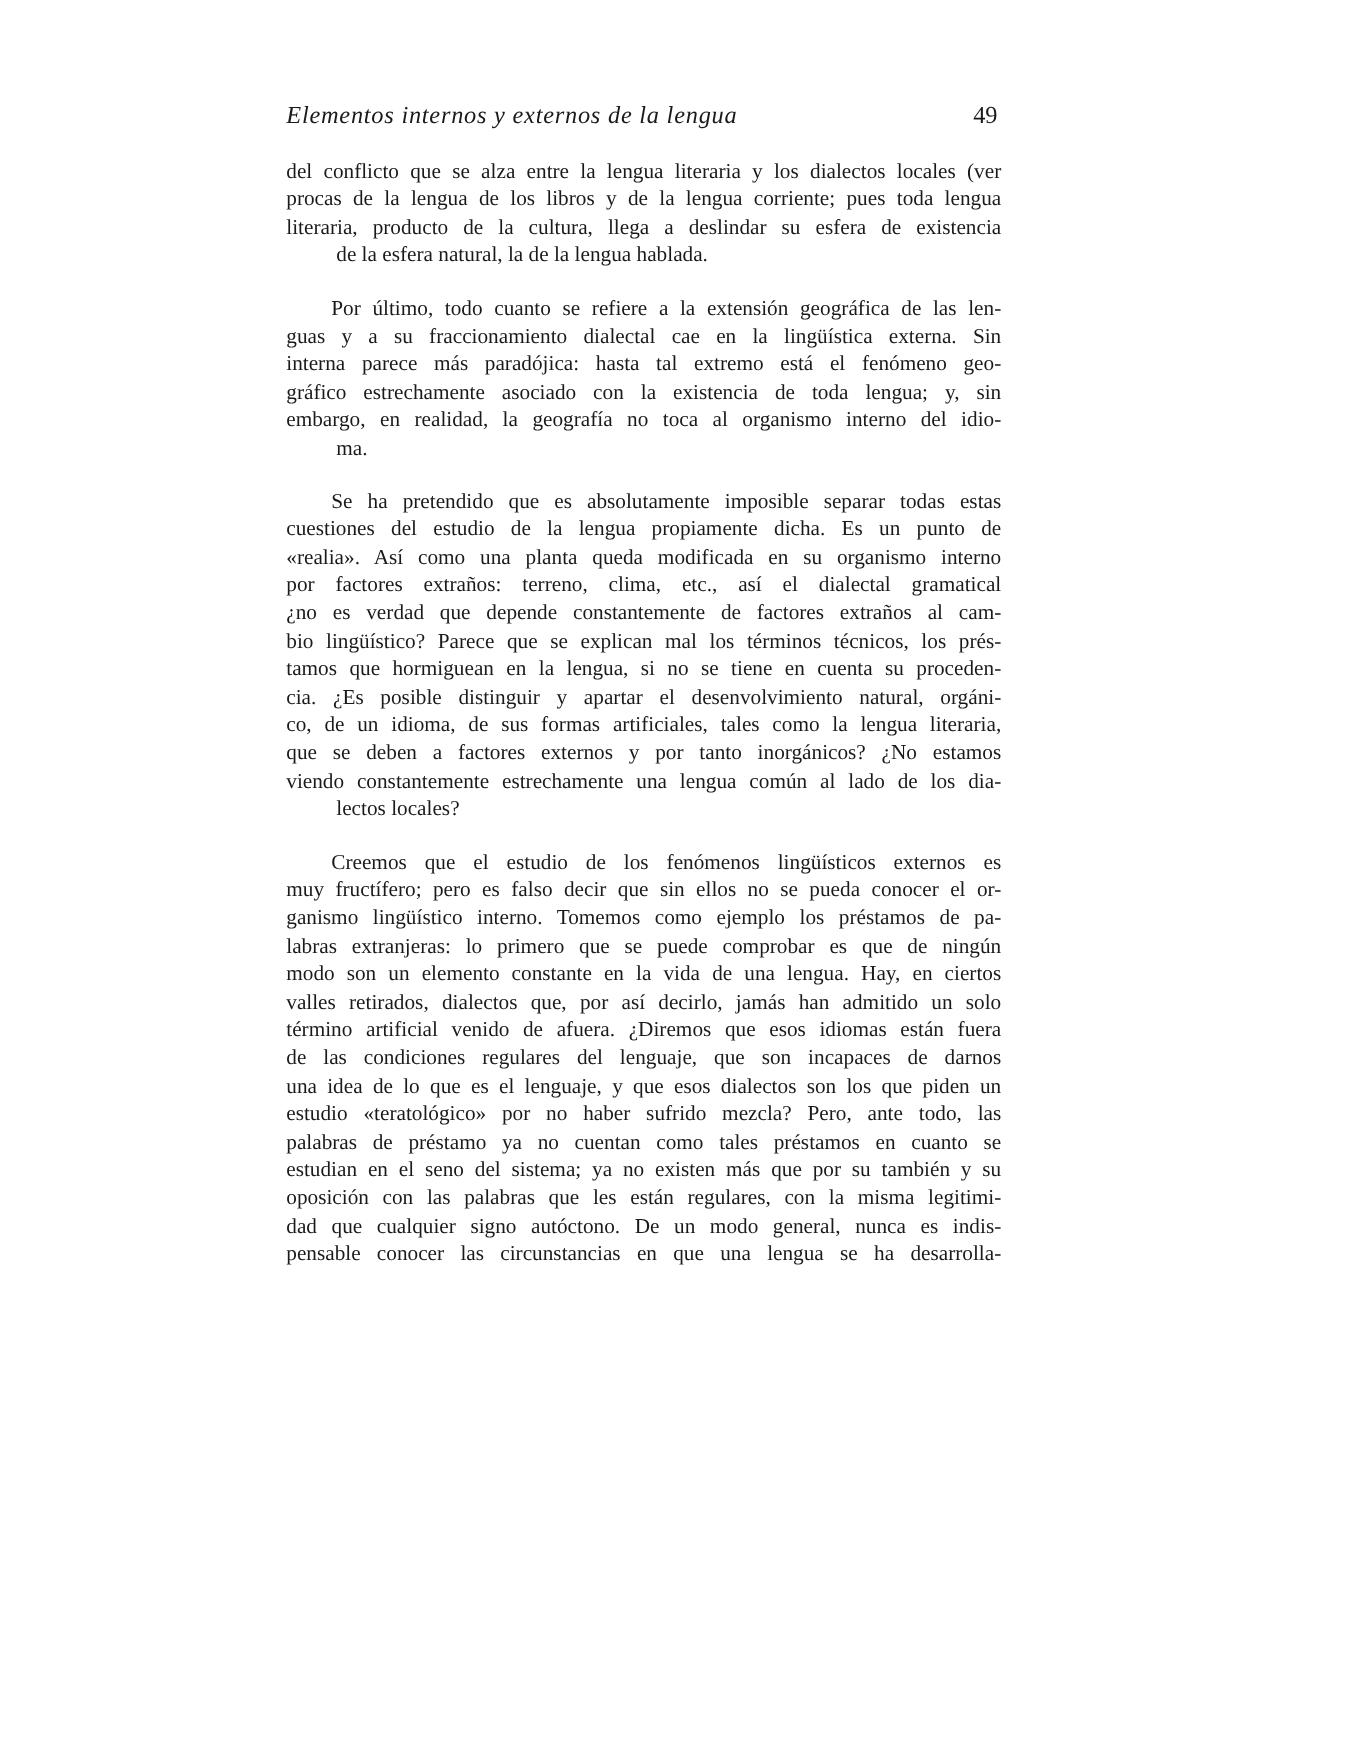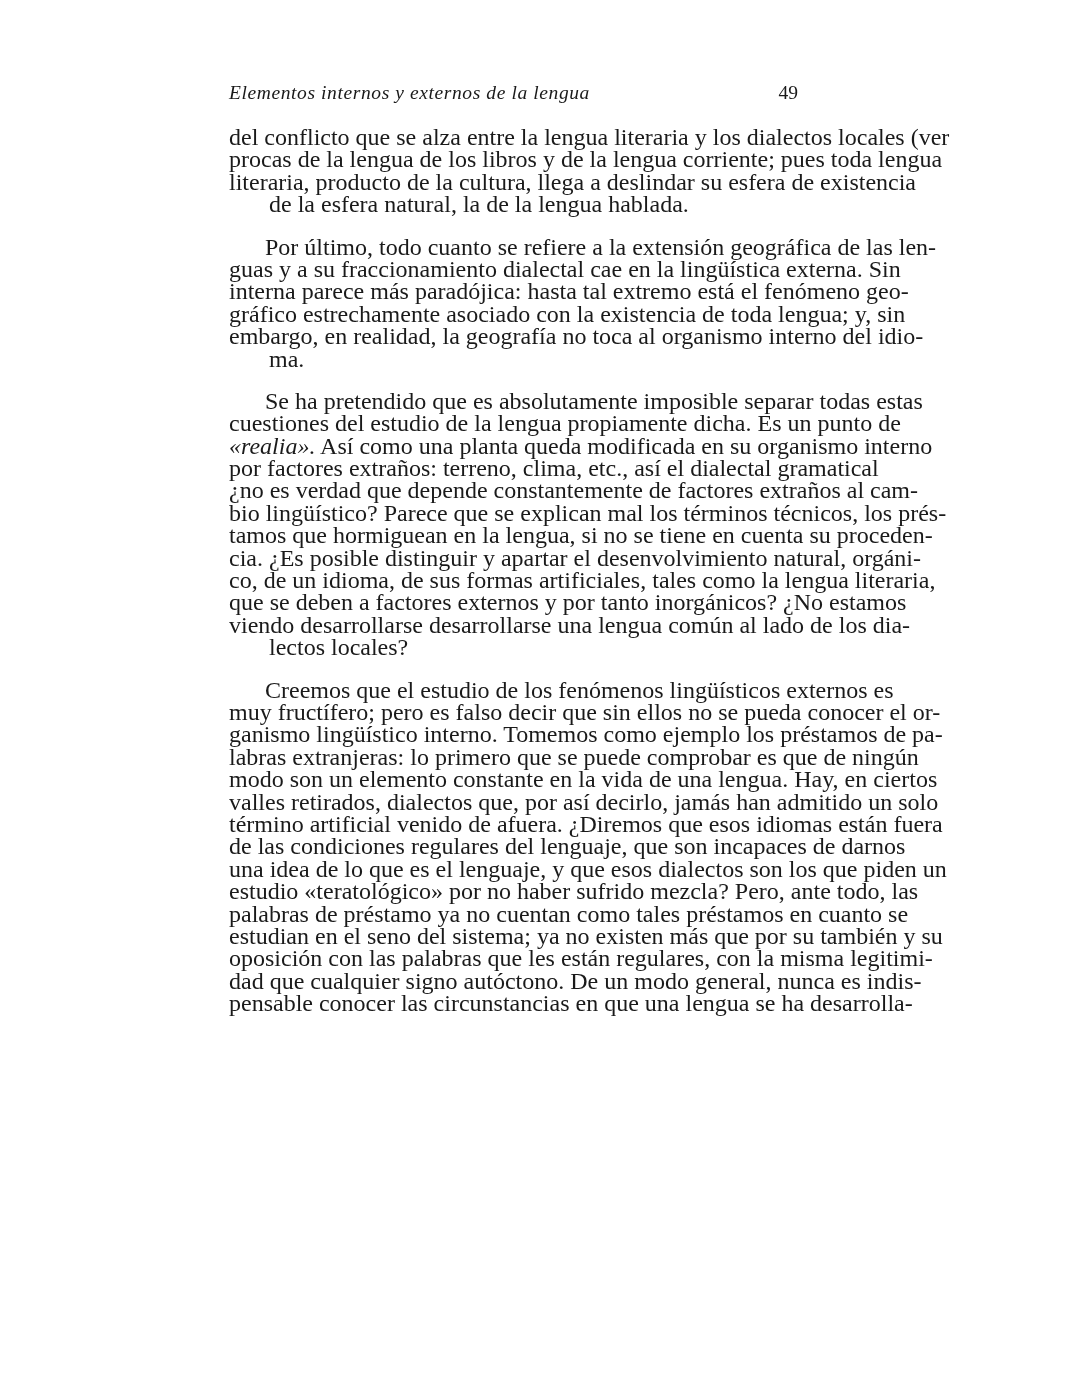--- a/index.html
+++ b/index.html
@@ -31,40 +31,40 @@
     }
     .running-title {
       font-style: italic;
       letter-spacing: 0.6px;
     }
     .page-number {
       font-style: normal;
       margin-right: 3px;
     }
     .body-text {
-      font-size: 24px;
+      font-size: 17px;
     }
     .line {
       display: block;
       height: 22.4px;
       line-height: 22.4px;
       white-space: nowrap;
       text-align: justify;
       text-align-last: justify;
       overflow: visible;
     }
     .line.last {
       text-align-last: left;
       margin-left: 40px;
     }
     .line.indent {
       text-indent: 36px;
       margin-top: 20px;
     }
-    .it { font-style: italic; }
+    .it { }
   </style>
 </head>
 <body>
 
 <div class="page">
   <div class="running-head">
     <span class="running-title">Elementos internos y externos de la lengua</span>
     <span class="page-number">49</span>
   </div>
 
@@ -90,21 +90,21 @@
       <span class="line indent">Se ha pretendido que es absolutamente imposible separar todas estas</span>
       <span class="line">cuestiones del estudio de la lengua propiamente dicha. Es un punto de</span>
       <span class="line"><span class="it">«realia».</span><span> Así como una planta queda modificada en su organismo interno</span></span>
       <span class="line">por factores extraños: terreno, clima, etc., así el dialectal gramatical</span>
       <span class="line">¿no es verdad que depende constantemente de factores extraños al cam-</span>
       <span class="line">bio lingüístico? Parece que se explican mal los términos técnicos, los prés-</span>
       <span class="line">tamos que hormiguean en la lengua, si no se tiene en cuenta su proceden-</span>
       <span class="line">cia. ¿Es posible distinguir y apartar el desenvolvimiento natural, orgáni-</span>
       <span class="line">co, de un idioma, de sus formas artificiales, tales como la lengua literaria,</span>
       <span class="line">que se deben a factores externos y por tanto inorgánicos? ¿No estamos</span>
-      <span class="line">viendo desarrollarse desarrollarse una lengua común al lado de los dia-</span>
+      <span class="line">viendo constantemente estrechamente una lengua común al lado de los dia-</span>
       <span class="line last">lectos locales?</span>
     </div>
 
     <div>
       <span class="line indent">Creemos que el estudio de los fenómenos lingüísticos externos es</span>
       <span class="line">muy fructífero; pero es falso decir que sin ellos no se pueda conocer el or-</span>
       <span class="line">ganismo lingüístico interno. Tomemos como ejemplo los préstamos de pa-</span>
       <span class="line">labras extranjeras: lo primero que se puede comprobar es que de ningún</span>
       <span class="line">modo son un elemento constante en la vida de una lengua. Hay, en ciertos</span>
       <span class="line">valles retirados, dialectos que, por así decirlo, jamás han admitido un solo</span>

